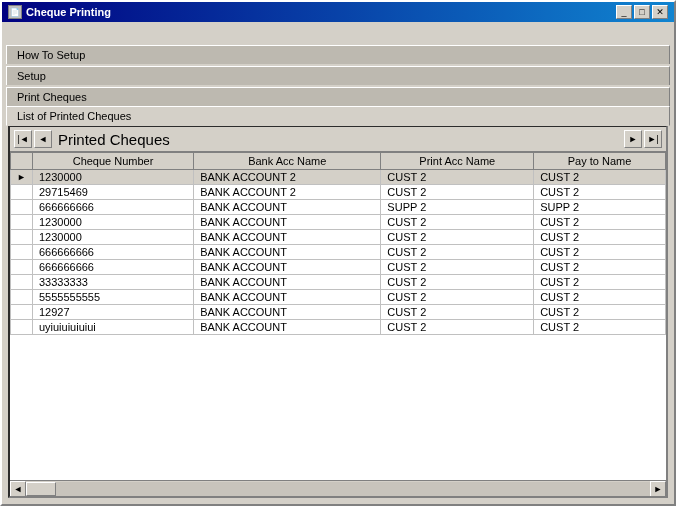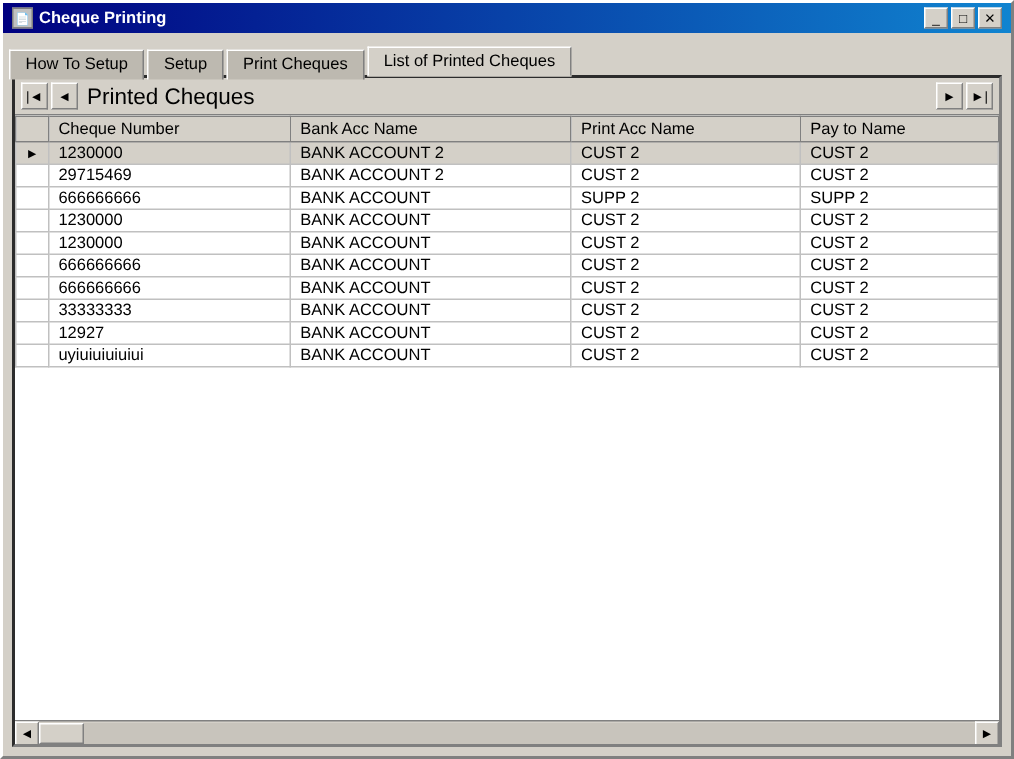--- a/index.html
+++ b/index.html
@@ -63,24 +63,25 @@
       border-bottom-color: #808080;
       font-size: 9px;
       display: flex;
       align-items: center;
       justify-content: center;
       cursor: pointer;
       color: black;
     }
     .tab-bar {
       display: flex;
-      padding: 8px 4px 0 4px;
+      padding: 20px 4px 0 4px;
       gap: 2px;
       background: #d4d0c8;
       flex-shrink: 0;
+      flex-direction: column;
     }
     .tab {
       padding: 3px 10px;
       background: #d4d0c8;
       border: 1px solid #808080;
       border-top-color: #ffffff;
       border-left-color: #ffffff;
       cursor: pointer;
       font-size: 11px;
       border-bottom: none;
@@ -146,21 +147,21 @@
     }
     table {
       width: 100%;
       border-collapse: collapse;
       font-size: 11px;
     }
     thead th {
       background: #d4d0c8;
       border: 1px solid #808080;
       padding: 2px 6px;
-      text-align: left;
+      text-align: center;
       font-weight: normal;
       position: sticky;
       top: 0;
       white-space: nowrap;
     }
     tbody td {
       border: 1px solid #c0c0c0;
       padding: 1px 6px;
       white-space: nowrap;
       background: white;
@@ -324,20 +325,27 @@
             </tr>
             <tr>
               <td class="row-indicator arrow-cell"></td>
               <td>33333333</td>
               <td>BANK ACCOUNT</td>
               <td>CUST 2</td>
               <td>CUST 2</td>
             </tr>
             <tr>
               <td class="row-indicator arrow-cell"></td>
+              <td>5555555555</td>
+              <td>BANK ACCOUNT</td>
+              <td>CUST 2</td>
+              <td>CUST 2</td>
+            </tr>
+            <tr>
+              <td class="row-indicator arrow-cell"></td>
               <td>12927</td>
               <td>BANK ACCOUNT</td>
               <td>CUST 2</td>
               <td>CUST 2</td>
             </tr>
             <tr>
               <td class="row-indicator arrow-cell"></td>
               <td>uyiuiuiuiuiui</td>
               <td>BANK ACCOUNT</td>
               <td>CUST 2</td>

